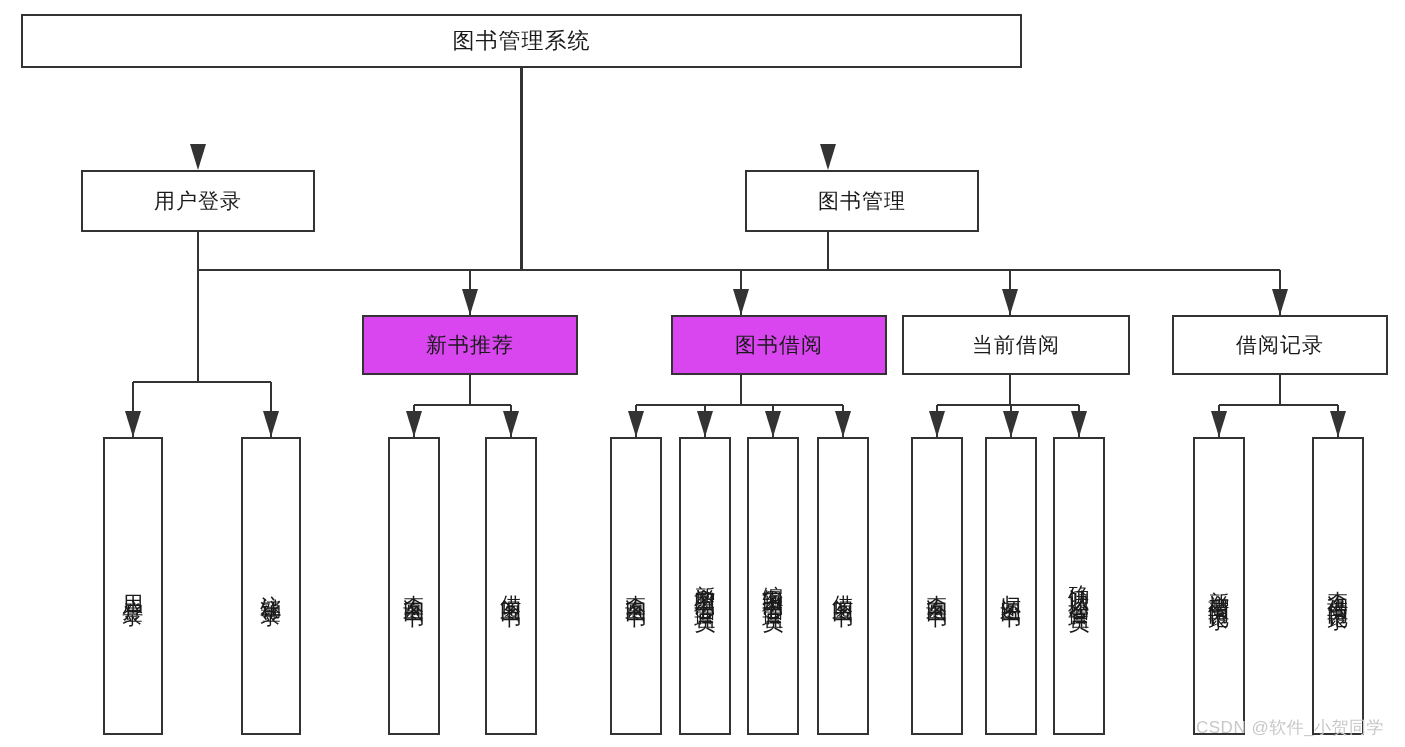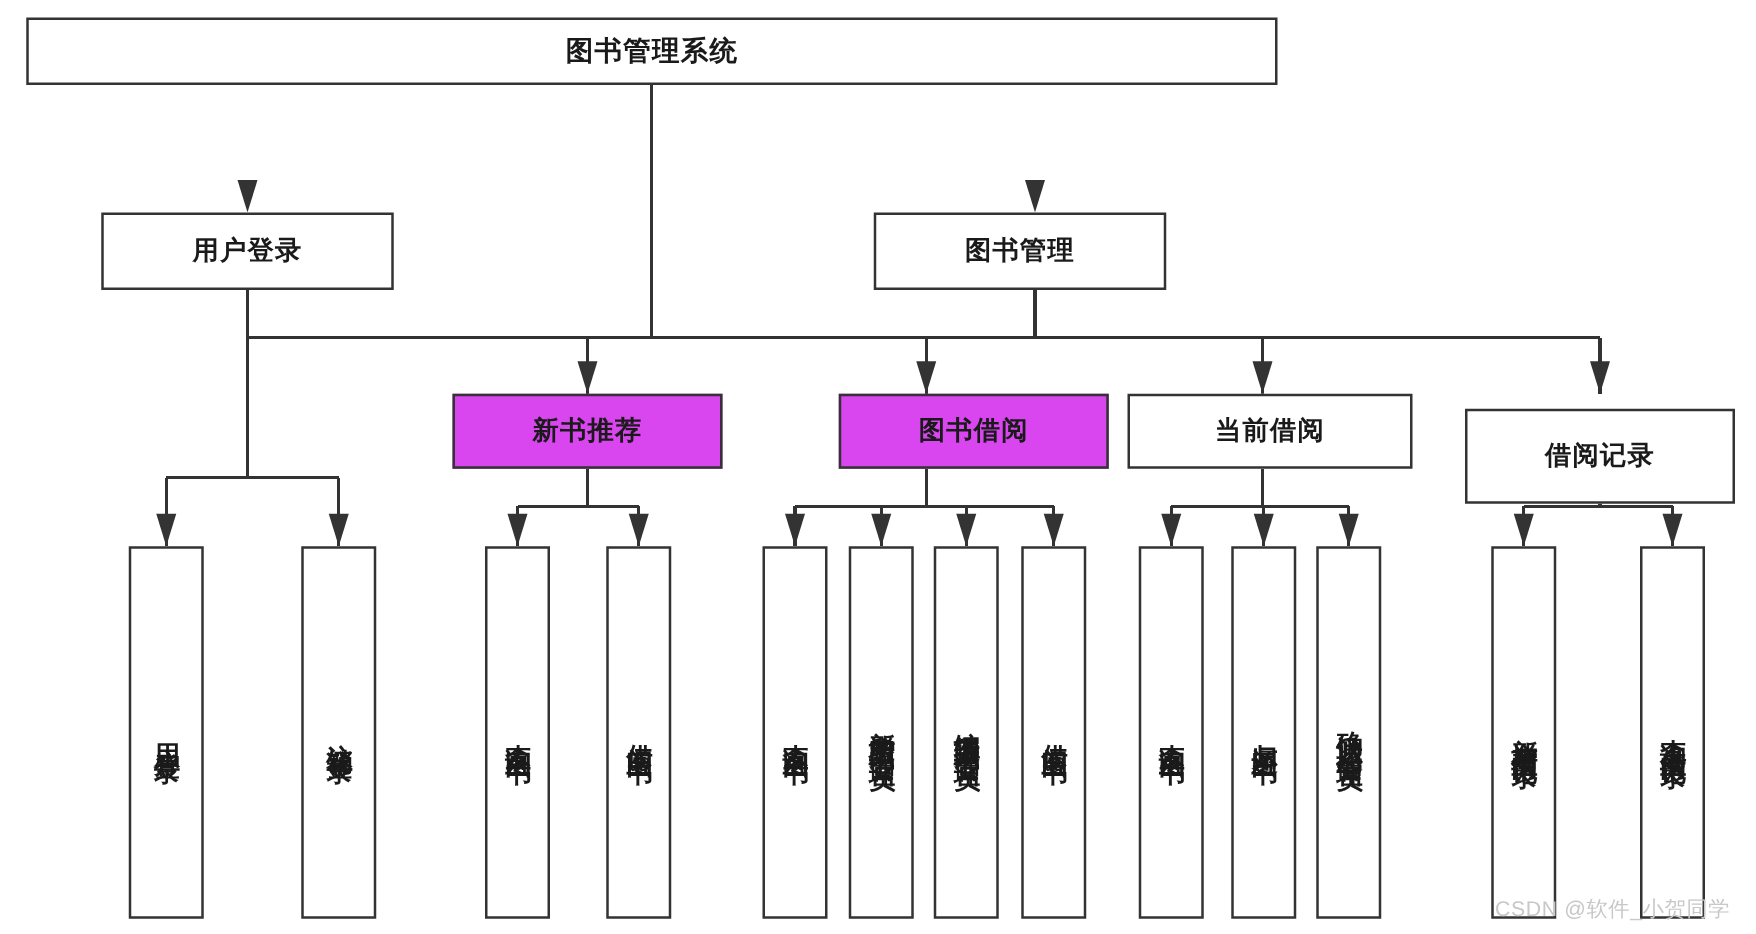--- a/index.html
+++ b/index.html
@@ -28,21 +28,20 @@
   .node {
     position: absolute;
     box-sizing: border-box;
     background: #ffffff;
     border: 2px solid #333333;
     display: flex;
     align-items: center;
     justify-content: center;
     text-align: center;
     color: #1a1a1a;
-    font-weight: bold;
   }
   .node.horiz {
     font-size: 21px;
     line-height: 1.25;
     letter-spacing: 1px;
   }
   .node.vert {
     writing-mode: vertical-rl;
     text-orientation: upright;
     font-size: 21px;
@@ -116,25 +115,25 @@
       <line x1="1280" y1="375" x2="1280" y2="405" stroke="#333333" stroke-width="2.5" shape-rendering="crispEdges"></line>
       <line x1="1219" y1="405" x2="1338" y2="405" stroke="#333333" stroke-width="2.5" shape-rendering="crispEdges"></line>
       <line x1="1219" y1="405" x2="1219" y2="437" stroke="#333333" stroke-width="2.5" shape-rendering="crispEdges"></line>
       <polygon points="1211,411 1227,411 1219,437" fill="#333333"></polygon>
       <line x1="1338" y1="405" x2="1338" y2="437" stroke="#333333" stroke-width="2.5" shape-rendering="crispEdges"></line>
       <polygon points="1330,411 1346,411 1338,437" fill="#333333"></polygon>
     </svg>
   <div id="nodes">
       <div class="node horiz root" style="left: 21px; top: 14px; width: 1001px; height: 54px; border-color: rgb(51, 51, 51); background: rgb(255, 255, 255); color: rgb(26, 26, 26);">图书管理系统</div>
       <div class="node horiz" style="left: 81px; top: 170px; width: 234px; height: 62px; border-color: rgb(51, 51, 51); background: rgb(255, 255, 255); color: rgb(26, 26, 26);">用户登录</div>
-      <div class="node horiz" style="left: 699px; top: 170px; width: 234px; height: 62px; border-color: rgb(51, 51, 51); background: rgb(255, 255, 255); color: rgb(26, 26, 26);">图书管理</div>
+      <div class="node horiz" style="left: 745px; top: 170px; width: 234px; height: 62px; border-color: rgb(51, 51, 51); background: rgb(255, 255, 255); color: rgb(26, 26, 26);">图书管理</div>
       <div class="node horiz" style="left: 362px; top: 315px; width: 216px; height: 60px; border-color: rgb(51, 51, 51); background: #d946ef; color: rgb(26, 26, 26);">新书推荐</div>
       <div class="node horiz" style="left: 633px; top: 315px; width: 216px; height: 60px; border-color: rgb(51, 51, 51); background: #d946ef; color: rgb(26, 26, 26); margin-left: 38px;">图书借阅</div>
       <div class="node horiz" style="left: 902px; top: 315px; width: 228px; height: 60px; border-color: rgb(51, 51, 51); background: rgb(255, 255, 255); color: rgb(26, 26, 26);">当前借阅</div>
-      <div class="node horiz" style="left: 1172px; top: 315px; width: 216px; height: 76px; border-color: rgb(51, 51, 51); background: rgb(255, 255, 255); color: rgb(26, 26, 26); margin-top: 12px;">借阅记录</div>
+      <div class="node horiz" style="left: 1172px; top: 315px; width: 216px; height: 60px; border-color: rgb(51, 51, 51); background: rgb(255, 255, 255); color: rgb(26, 26, 26);">借阅记录</div>
       <div class="node vert" style="left: 103px; top: 437px; width: 60px; height: 298px; border-color: rgb(51, 51, 51); background: rgb(255, 255, 255); color: rgb(26, 26, 26);">用户登录</div>
       <div class="node vert" style="left: 241px; top: 437px; width: 60px; height: 298px; border-color: rgb(51, 51, 51); background: rgb(255, 255, 255); color: rgb(26, 26, 26);">注销登录</div>
       <div class="node vert" style="left: 388px; top: 437px; width: 52px; height: 298px; border-color: rgb(51, 51, 51); background: rgb(255, 255, 255); color: rgb(26, 26, 26);">查询图书</div>
       <div class="node vert" style="left: 485px; top: 437px; width: 52px; height: 298px; border-color: rgb(51, 51, 51); background: rgb(255, 255, 255); color: rgb(26, 26, 26);">借阅图书</div>
       <div class="node vert" style="left: 610px; top: 437px; width: 52px; height: 298px; border-color: rgb(51, 51, 51); background: rgb(255, 255, 255); color: rgb(26, 26, 26);">查询图书</div>
       <div class="node vert" style="left: 679px; top: 437px; width: 52px; height: 298px; border-color: rgb(51, 51, 51); background: rgb(255, 255, 255); color: rgb(26, 26, 26);">新增图书（管理员）</div>
       <div class="node vert" style="left: 747px; top: 437px; width: 52px; height: 298px; border-color: rgb(51, 51, 51); background: rgb(255, 255, 255); color: rgb(26, 26, 26);">编辑图书（管理员）</div>
       <div class="node vert" style="left: 817px; top: 437px; width: 52px; height: 298px; border-color: rgb(51, 51, 51); background: rgb(255, 255, 255); color: rgb(26, 26, 26);">借阅图书</div>
       <div class="node vert" style="left: 911px; top: 437px; width: 52px; height: 298px; border-color: rgb(51, 51, 51); background: rgb(255, 255, 255); color: rgb(26, 26, 26);">查询图书</div>
       <div class="node vert" style="left: 985px; top: 437px; width: 52px; height: 298px; border-color: rgb(51, 51, 51); background: rgb(255, 255, 255); color: rgb(26, 26, 26);">归还图书</div>

